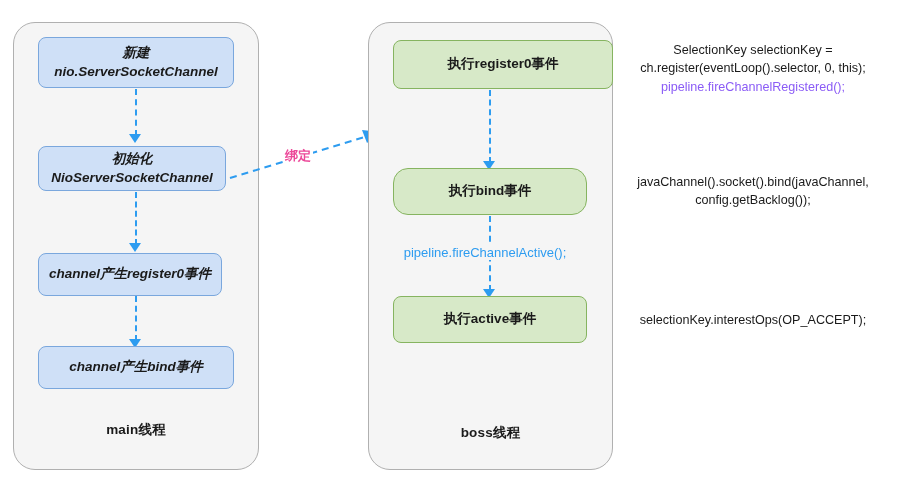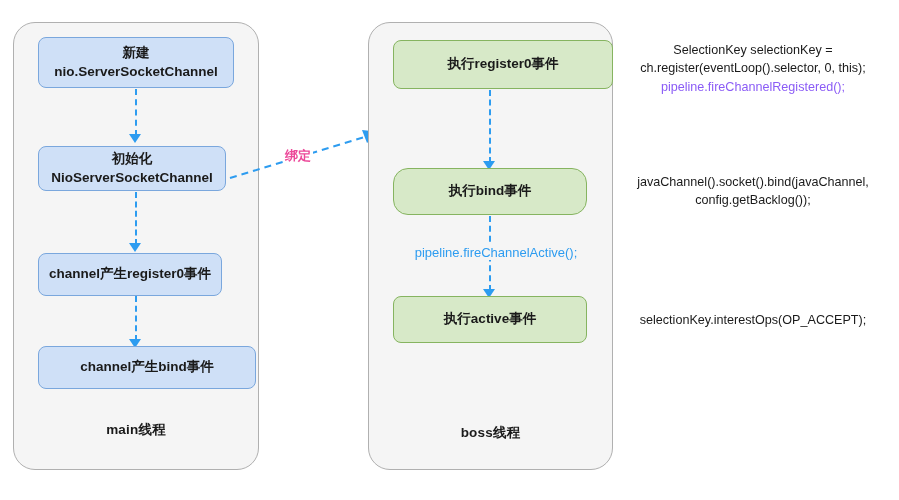--- a/index.html
+++ b/index.html
@@ -43,20 +43,21 @@
     text-align:center;
     font-size:13.5px;
     font-weight:bold;
     color:#1a1a1a;
     line-height:1.35;
     padding:2px 6px;
   }
   .node.blue{
     background:#cfe0f7;
     border:1.2px solid #7aa7dd;
+    font-style:italic;
   }
   .node.green{
     background:#d7e9c8;
     border:1.2px solid #86b460;
   }
 
   
   .vline{
     position:absolute;
     width:0;
@@ -133,21 +134,21 @@
   <div class="vline" style="left:135px;top:192px;height:53px;"></div>
   <div class="arrowhead" style="left:129px;top:243px;"></div>
 
   <div class="node blue" style="left:38px;top:253px;width:184px;height:43px;">
     <span>channel产生register0事件</span>
   </div>
 
   <div class="vline" style="left:135px;top:296px;height:45px;"></div>
   <div class="arrowhead" style="left:129px;top:339px;"></div>
 
-  <div class="node blue" style="left:38px;top:346px;width:218px;height:43px;">
+  <div class="node blue" style="left:38px;top:346px;width:196px;height:43px;">
     <span>channel产生bind事件</span>
   </div>
 
   <div class="lane-label" style="left:13px;top:421px;width:246px;">main线程</div>
 
   <svg id="bind-connector" viewBox="0 0 160 80" width="160" height="80">
     <line x1="2" y1="60" x2="140" y2="18" stroke="#2d9cf0" stroke-width="2" stroke-dasharray="7,5"></line>
     <polygon points="152,14 134,12 139,25" fill="#2d9cf0"></polygon>
   </svg>
   <div class="bind-label" style="left:283px;top:147px;">绑定</div>
@@ -161,21 +162,21 @@
   <div class="vline" style="left:489px;top:90px;height:73px;"></div>
   <div class="arrowhead" style="left:483px;top:161px;"></div>
 
   <div class="node green" style="left:393px;top:168px;width:194px;height:47px;border-radius:15px;">
     <span>执行bind事件</span>
   </div>
 
   <div class="vline" style="left:489px;top:216px;height:75px;"></div>
   <div class="arrowhead" style="left:483px;top:289px;"></div>
 
-  <div class="inline-note" style="left:400px;top:245px;width:192px;">pipeline.fireChannelActive();</div>
+  <div class="inline-note" style="left:389px;top:245px;width:192px;">pipeline.fireChannelActive();</div>
 
   <div class="node green" style="left:393px;top:296px;width:194px;height:47px;">
     <span>执行active事件</span>
   </div>
 
   <div class="lane-label" style="left:368px;top:424px;width:245px;">boss线程</div>
 
   <div class="code-note" style="left:617px;top:41px;width:272px;">
     <span>SelectionKey selectionKey =</span><br>
     <span>ch.register(eventLoop().selector, 0, this);</span>

